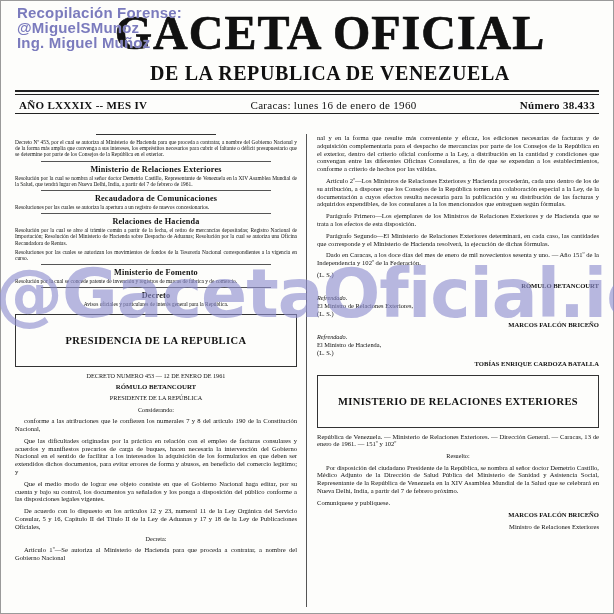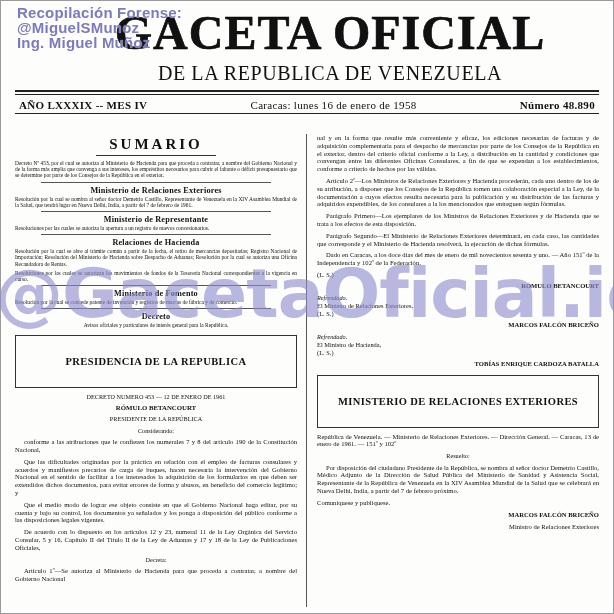--- a/index.html
+++ b/index.html
@@ -56,21 +56,21 @@
     font-weight:700;
     font-size:48px;
     line-height:52px;
     letter-spacing:1px;
     color:#111;
     margin-left:46px;
     -webkit-text-stroke:0.6px #000;
   }
   .republica{
     font-family:"Liberation Serif", serif;
-    font-weight:400;
+    font-weight:700;
     font-size:20px;
     line-height:24px;
     letter-spacing:.6px;
     color:#111;
     margin-top:2px;
     margin-left:46px;
   }
   .rule{
     height:2px;background:#222;
     margin:5px 14px 0 14px;
@@ -182,40 +182,39 @@
 
 <div class="page">
 
   <div class="masthead">
     <div class="gaceta">GACETA OFICIAL</div>
     <div class="republica">DE LA REPUBLICA DE VENEZUELA</div>
     <div class="rule"></div>
     <div class="rule thin"></div>
     <div class="issueline">
       <span>AÑO LXXXIX -- MES IV</span>
-      <span class="center">Caracas: lunes 16 de enero de 1958</span>
-      <span>Número 48.890</span>
+      <span class="center">Caracas: lunes 16 de enero de 1960</span>
+      <span>Número 38.433</span>
     </div>
     <div class="rule thin"></div>
   </div>
 
   <div class="cols">
 
     <div class="col left">
-      <div class="sumario">SUMARIO</div>
       <div class="sum-rule"></div>
 
       <div class="tiny">Decreto Nº 453, por el cual se autoriza al Ministerio de Hacienda para que proceda a contratar, a nombre del Gobierno Nacional y de la forma más amplia que convenga a sus intereses, los empréstitos necesarios para cubrir el faltante o déficit presupuestario que se determine por parte de los Consejos de la República en el exterior.</div>
       <div class="hr-s"></div>
 
       <div class="sec">Ministerio de Relaciones Exteriores</div>
       <div class="tiny">Resolución por la cual se nombra al señor doctor Demetrio Castillo, Representante de Venezuela en la XIV Asamblea Mundial de la Salud, que tendrá lugar en Nueva Delhi, India, a partir del 7 de febrero de 1961.</div>
       <div class="hr-s"></div>
 
-      <div class="sec">Ministerio de Representante</div>
+      <div class="sec">Recaudadora de Comunicaciones</div>
       <div class="tiny">Resoluciones por las cuales se autoriza la apertura a un registro de nuevos concesionarios.</div>
       <div class="hr-s"></div>
 
       <div class="sec">Relaciones de Hacienda</div>
       <div class="tiny">Resolución por la cual se abre al trámite común a partir de la fecha, el retiro de mercancías depositadas; Registro Nacional de Importación; Resolución del Ministerio de Hacienda sobre Despacho de Aduanas; Resolución por la cual se autoriza una Oficina Recaudadora de Rentas.</div>
       <div class="tiny">Resoluciones por las cuales se autorizan los movimientos de fondos de la Tesorería Nacional correspondientes a la vigencia en curso.</div>
       <div class="hr-s"></div>
 
       <div class="sec">Ministerio de Fomento</div>
       <div class="tiny">Resolución por la cual se concede patente de invención y registros de marcas de fábrica y de comercio.</div>

